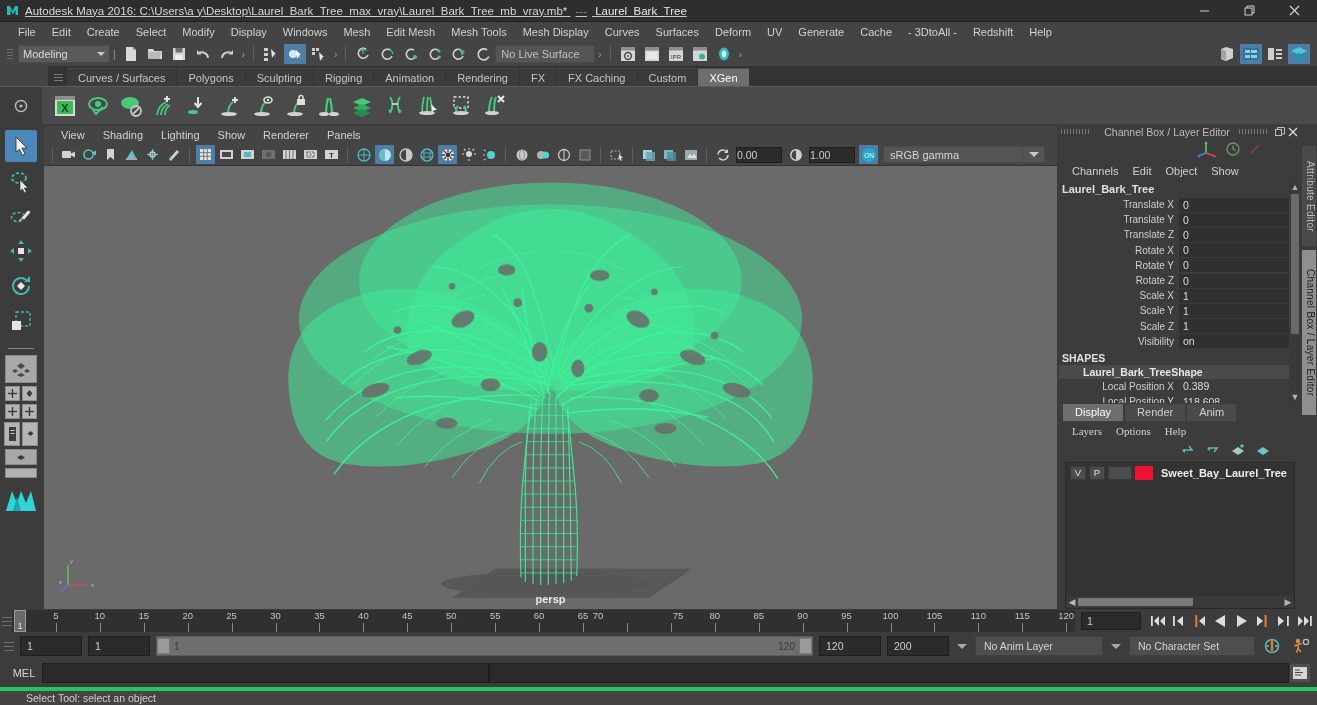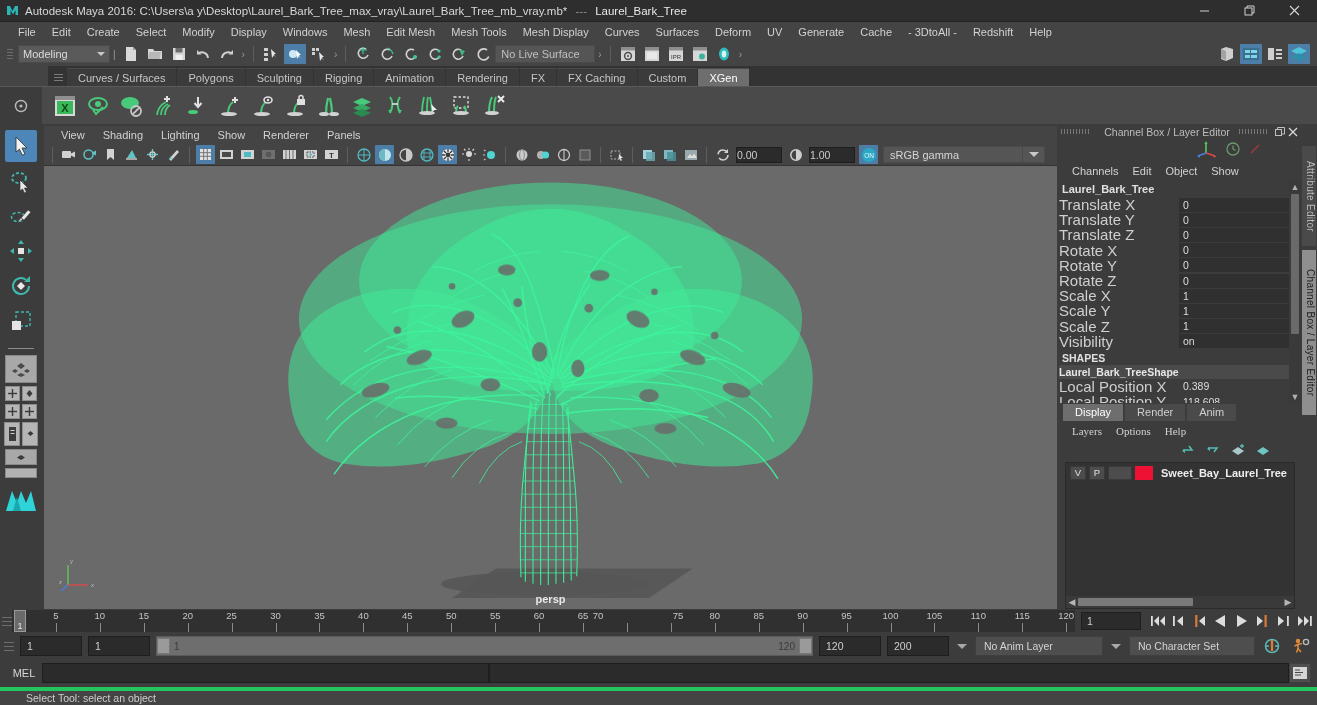--- a/index.html
+++ b/index.html
@@ -9,21 +9,21 @@
     font-family:"Liberation Sans", sans-serif;
     font-size:11px;
     color:#c8c8c8;
     -webkit-font-smoothing:antialiased;
   }
   .app { width:1317px; height:705px; position:relative; display:flex; flex-direction:column; background:#444; }
 
   
   .titlebar {
     height:22px; background:#2e2e2e; display:flex; align-items:center;
-    padding-left:6px; flex:0 0 22px; border-bottom:1px solid #222;
+    padding-left:6px; flex:0 0 22px; border-bottom:1px solid #222;text-decoration:underline;
   }
   .maya-logo { width:13px; height:13px; margin-right:6px; flex:0 0 13px; position:relative; }
   .title-text { font-size:11.5px; color:#d8d8d8; white-space:nowrap; }
   .title-sep { color:#909090; margin:0 5px; }
   .title-doc { color:#e8e8e8; }
   .win-btns { margin-left:auto; display:flex; height:22px; }
   .win-btn {
     width:45px; height:22px; display:flex; align-items:center; justify-content:center;
     color:#d0d0d0; font-size:13px;
   }
@@ -120,24 +120,24 @@
   .dots i { width:1px; height:5px; background:#777; display:block; }
   .rp-title { flex:1 1 auto; text-align:center; font-size:10.5px; color:#bdbdbd; white-space:nowrap;}
   .rp-ic { width:13px; height:13px; display:flex; align-items:center; justify-content:center; color:#ccc; font-size:10px; }
   .cb-gizmo { height:22px; display:flex; align-items:center; justify-content:flex-end; padding-right:40px; gap:8px; flex:0 0 22px;}
   .cbmenu { height:20px; display:flex; align-items:center; padding-left:6px; flex:0 0 20px; }
   .cbmenu .menu-item { padding:0 7px; font-size:11px; }
   .cbody { background:#3c3c3c; position:relative; overflow:hidden; flex:0 0 222px; display:flex; }
   .cbrows { flex:1 1 auto; overflow:hidden; }
   .objname { font-size:11px; font-weight:bold; color:#e0e0e0; padding:2px 0 2px 3px; }
   .chrow { display:flex; height:15.2px; align-items:center; }
-  .chlbl { flex:1 1 auto; padding-right:5px; font-size:15px; color:#cfcfcf; white-space:nowrap;}
+  .chlbl { flex:1 1 auto; text-align:right; padding-right:5px; font-size:10px; color:#cfcfcf; white-space:nowrap;}
   .chval { width:110px; background:#303030; height:14px; line-height:14px; font-size:10.5px; color:#dcdcdc; padding-left:4px;}
   .shapes-hdr { font-size:10.5px; font-weight:bold; color:#e0e0e0; padding:3px 0 1px 3px;}
-  .shape-name { font-size:10.5px; font-weight:bold; color:#e6e6e6; background:#4a4a4a; padding:1px 0 1px 0;}
+  .shape-name { font-size:10.5px; font-weight:bold; color:#e6e6e6; background:#4a4a4a; padding:1px 0 1px 24px;}
   .cbscroll { width:12px; background:#3a3a3a; display:flex; flex-direction:column; align-items:center; }
   .cbscroll .arw { color:#b0b0b0; font-size:9px; height:12px; display:flex; align-items:center;}
   .cbscroll .thumb { width:8px; background:#6a6a6a; border-radius:1px; margin:1px 0; }
 
   
   .letabs { height:18px; display:flex; align-items:flex-end; padding-left:4px; flex:0 0 18px; background:#3c3c3c;}
   .letab { height:17px; line-height:17px; padding:0 12px; font-size:11px; background:#4a4a4a; color:#cfcfcf; margin-right:2px;}
   .letab.active { background:#6e6e6e; color:#fff; }
   .lemenu { height:19px; display:flex; align-items:center; padding-left:6px; flex:0 0 19px;font-family:Liberation Serif, serif;}
   .lemenu .menu-item { padding:0 7px; }

